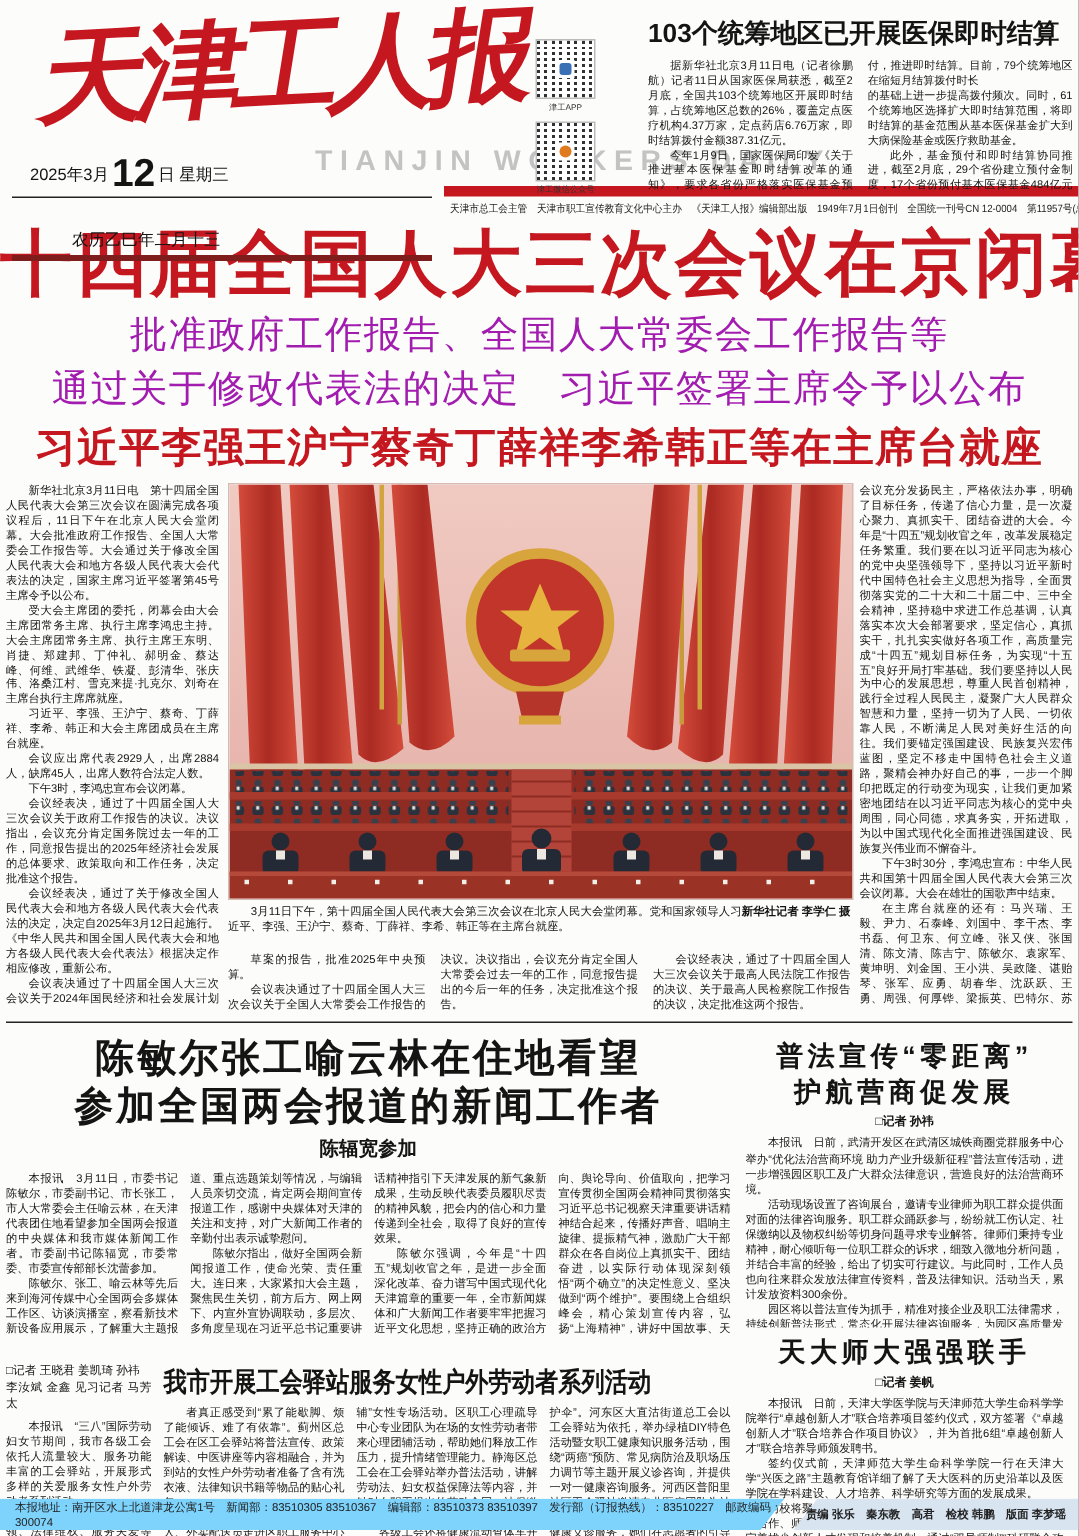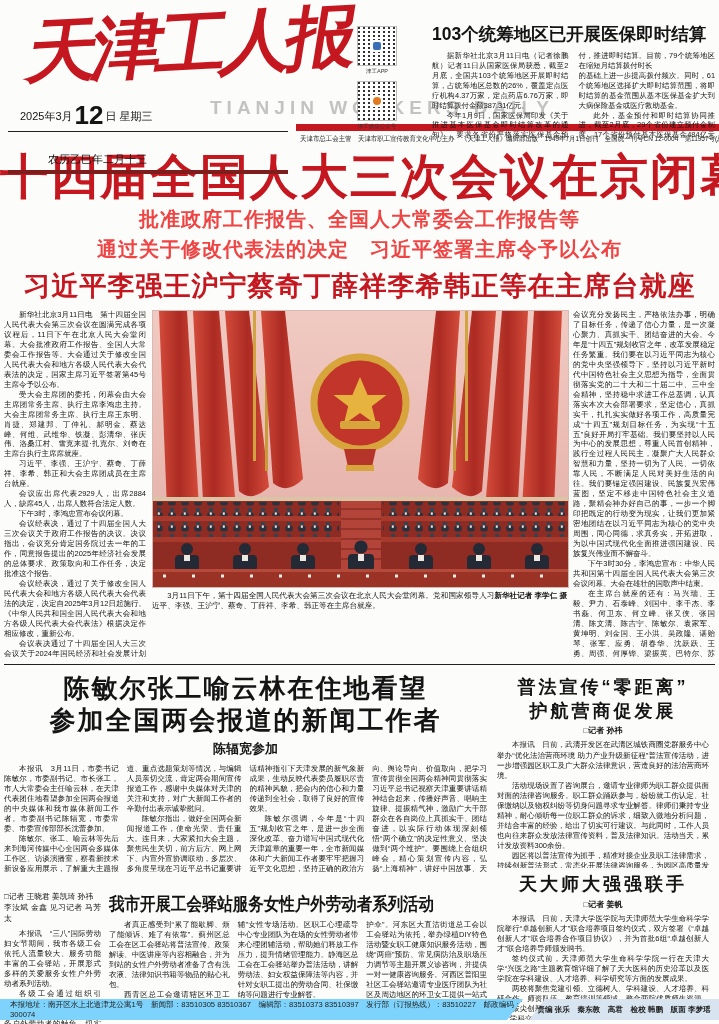--- a/index.html
+++ b/index.html
@@ -19,31 +19,31 @@
   .qr{width:38px;height:38px;margin:0 auto;position:relative;border:1px solid #bbb;
       background-image:repeating-linear-gradient(0deg,#1a1a1a 0 2px,#fff 2px 4px),
                        repeating-linear-gradient(90deg,#1a1a1a 0 2px,#fff 2px 5px);
       background-blend-mode:screen;}
   .qr-dot{position:absolute;left:13px;top:13px;width:12px;height:12px;background:#fff;
           display:flex;align-items:center;justify-content:center;}
   .qr-dot i{display:block;width:8px;height:8px;border-radius:2px;}
   .qr-dot .blue{background:#3b6fb5;}
   .qr-dot .orange{background:#e07a1f;border-radius:50%;}
   .qr-label{font-size:5.5px;color:#333;margin:2px 0 6px;}
-  .med{position:absolute;left:432px;top:22px;width:283px;z-index:1;}
+  .med{position:absolute;left:432px;top:10px;width:283px;z-index:1;}
   .med h2{margin:0 0 5px;font-size:17.5px;font-weight:900;letter-spacing:0px;white-space:nowrap;}
   .med-body{column-count:2;column-gap:10px;height:96px;column-fill:auto;overflow:hidden;
             font-size:7.4px;line-height:1.34;text-align:justify;}
   .mh-redbar{position:absolute;left:296px;right:0;top:124px;height:7px;background:#c5171f;}
   .mh-pub{position:absolute;left:300px;right:0;top:134px;font-size:7px;white-space:nowrap;
           transform:scaleX(0.92);transform-origin:left;color:#222;}
   
   .lead-head{text-align:center;padding:4px 0 2px;}
   .lh1{font-size:48px;font-weight:900;color:#c5171f;letter-spacing:2px;line-height:1.06;white-space:nowrap;}
-  .lh2,.lh3{font-size:20px;font-weight:bold;color:#ef4444;margin-top:3px;letter-spacing:1px;white-space:nowrap;}
+  .lh2,.lh3{font-size:25px;font-weight:normal;color:#a21caf;margin-top:3px;letter-spacing:1px;white-space:nowrap;}
   .lh4{font-size:27px;font-weight:900;color:#c5171f;margin-top:5px;letter-spacing:1px;white-space:nowrap;}
   
   .lead-band{display:flex;gap:6px;padding:4px 4px 0;}
   .news-col{font-size:7.5px;line-height:1.33;text-align:justify;overflow:hidden;}
   .news-col p,.med-body p,.cap p{margin:0;text-indent:2em;}
   p.noindent{text-indent:0;}
   .col-left,.col-right{width:142px;height:348px;}
   .lead-center{width:415px;}
   .photo{width:415px;height:276px;display:block;border:1px solid #d8bab4;}
   .cap{font-size:7.6px;line-height:1.35;text-align:justify;margin-top:3px;height:30px;overflow:hidden;}
@@ -245,20 +245,26 @@
         <rect x="0" y="258" width="415" height="18" fill="#9a3226"></rect>
         <rect x="0" y="258" width="415" height="3" fill="#b5493a"></rect>
         <line x1="10" y1="265" x2="405" y2="265" stroke="#f2efe9" stroke-width="3" stroke-dasharray="3 26"></line>
       </svg>
 
       <div class="cap">
         <span class="credit">新华社记者 李学仁 摄</span>
         <p>3月11日下午，第十四届全国人民代表大会第三次会议在北京人民大会堂闭幕。党和国家领导人习近平、李强、王沪宁、蔡奇、丁薛祥、李希、韩正等在主席台就座。</p>
       </div>
 
+      <div class="below-cols">
+        <p class="noindent">草案的报告，批准2025年中央预算。</p>
+        <p>会议表决通过了十四届全国人大三次会议关于全国人大常委会工作报告的决议。决议指出，会议充分肯定全国人大常委会过去一年的工作，同意报告提出的今后一年的任务，决定批准这个报告。</p>
+        <p>会议经表决，通过了十四届全国人大三次会议关于最高人民法院工作报告的决议、关于最高人民检察院工作报告的决议，决定批准这两个报告。</p>
+
+      </div>
     </div>
 
     <div class="news-col col-right">
       <p class="noindent">会议充分发扬民主，严格依法办事，明确了目标任务，传递了信心力量，是一次凝心聚力、真抓实干、团结奋进的大会。今年是“十四五”规划收官之年，改革发展稳定任务繁重。我们要在以习近平同志为核心的党中央坚强领导下，坚持以习近平新时代中国特色社会主义思想为指导，全面贯彻落实党的二十大和二十届二中、三中全会精神，坚持稳中求进工作总基调，认真落实本次大会部署要求，坚定信心，真抓实干，扎扎实实做好各项工作，高质量完成“十四五”规划目标任务，为实现“十五五”良好开局打牢基础。我们要坚持以人民为中心的发展思想，尊重人民首创精神，践行全过程人民民主，凝聚广大人民群众智慧和力量，坚持一切为了人民、一切依靠人民，不断满足人民对美好生活的向往。我们要锚定强国建设、民族复兴宏伟蓝图，坚定不移走中国特色社会主义道路，聚精会神办好自己的事，一步一个脚印把既定的行动变为现实，让我们更加紧密地团结在以习近平同志为核心的党中央周围，同心同德，求真务实，开拓进取，为以中国式现代化全面推进强国建设、民族复兴伟业而不懈奋斗。</p>
       <p>下午3时30分，李鸿忠宣布：中华人民共和国第十四届全国人民代表大会第三次会议闭幕。大会在雄壮的国歌声中结束。</p>
       <p>在主席台就座的还有：马兴瑞、王毅、尹力、石泰峰、刘国中、李干杰、李书磊、何卫东、何立峰、张又侠、张国清、陈文清、陈吉宁、陈敏尔、袁家军、黄坤明、刘金国、王小洪、吴政隆、谌贻琴、张军、应勇、胡春华、沈跃跃、王勇、周强、何厚铧、梁振英、巴特尔、苏辉、邵鸿、高云龙、陈武、穆虹、咸辉、王东峰、姜信治、蒋作君、何报翔、王光谦、秦博勇、朱永新、杨震，以及中央军委委员刘振立、张升民等。</p>
 
     </div>
   </section>
 

